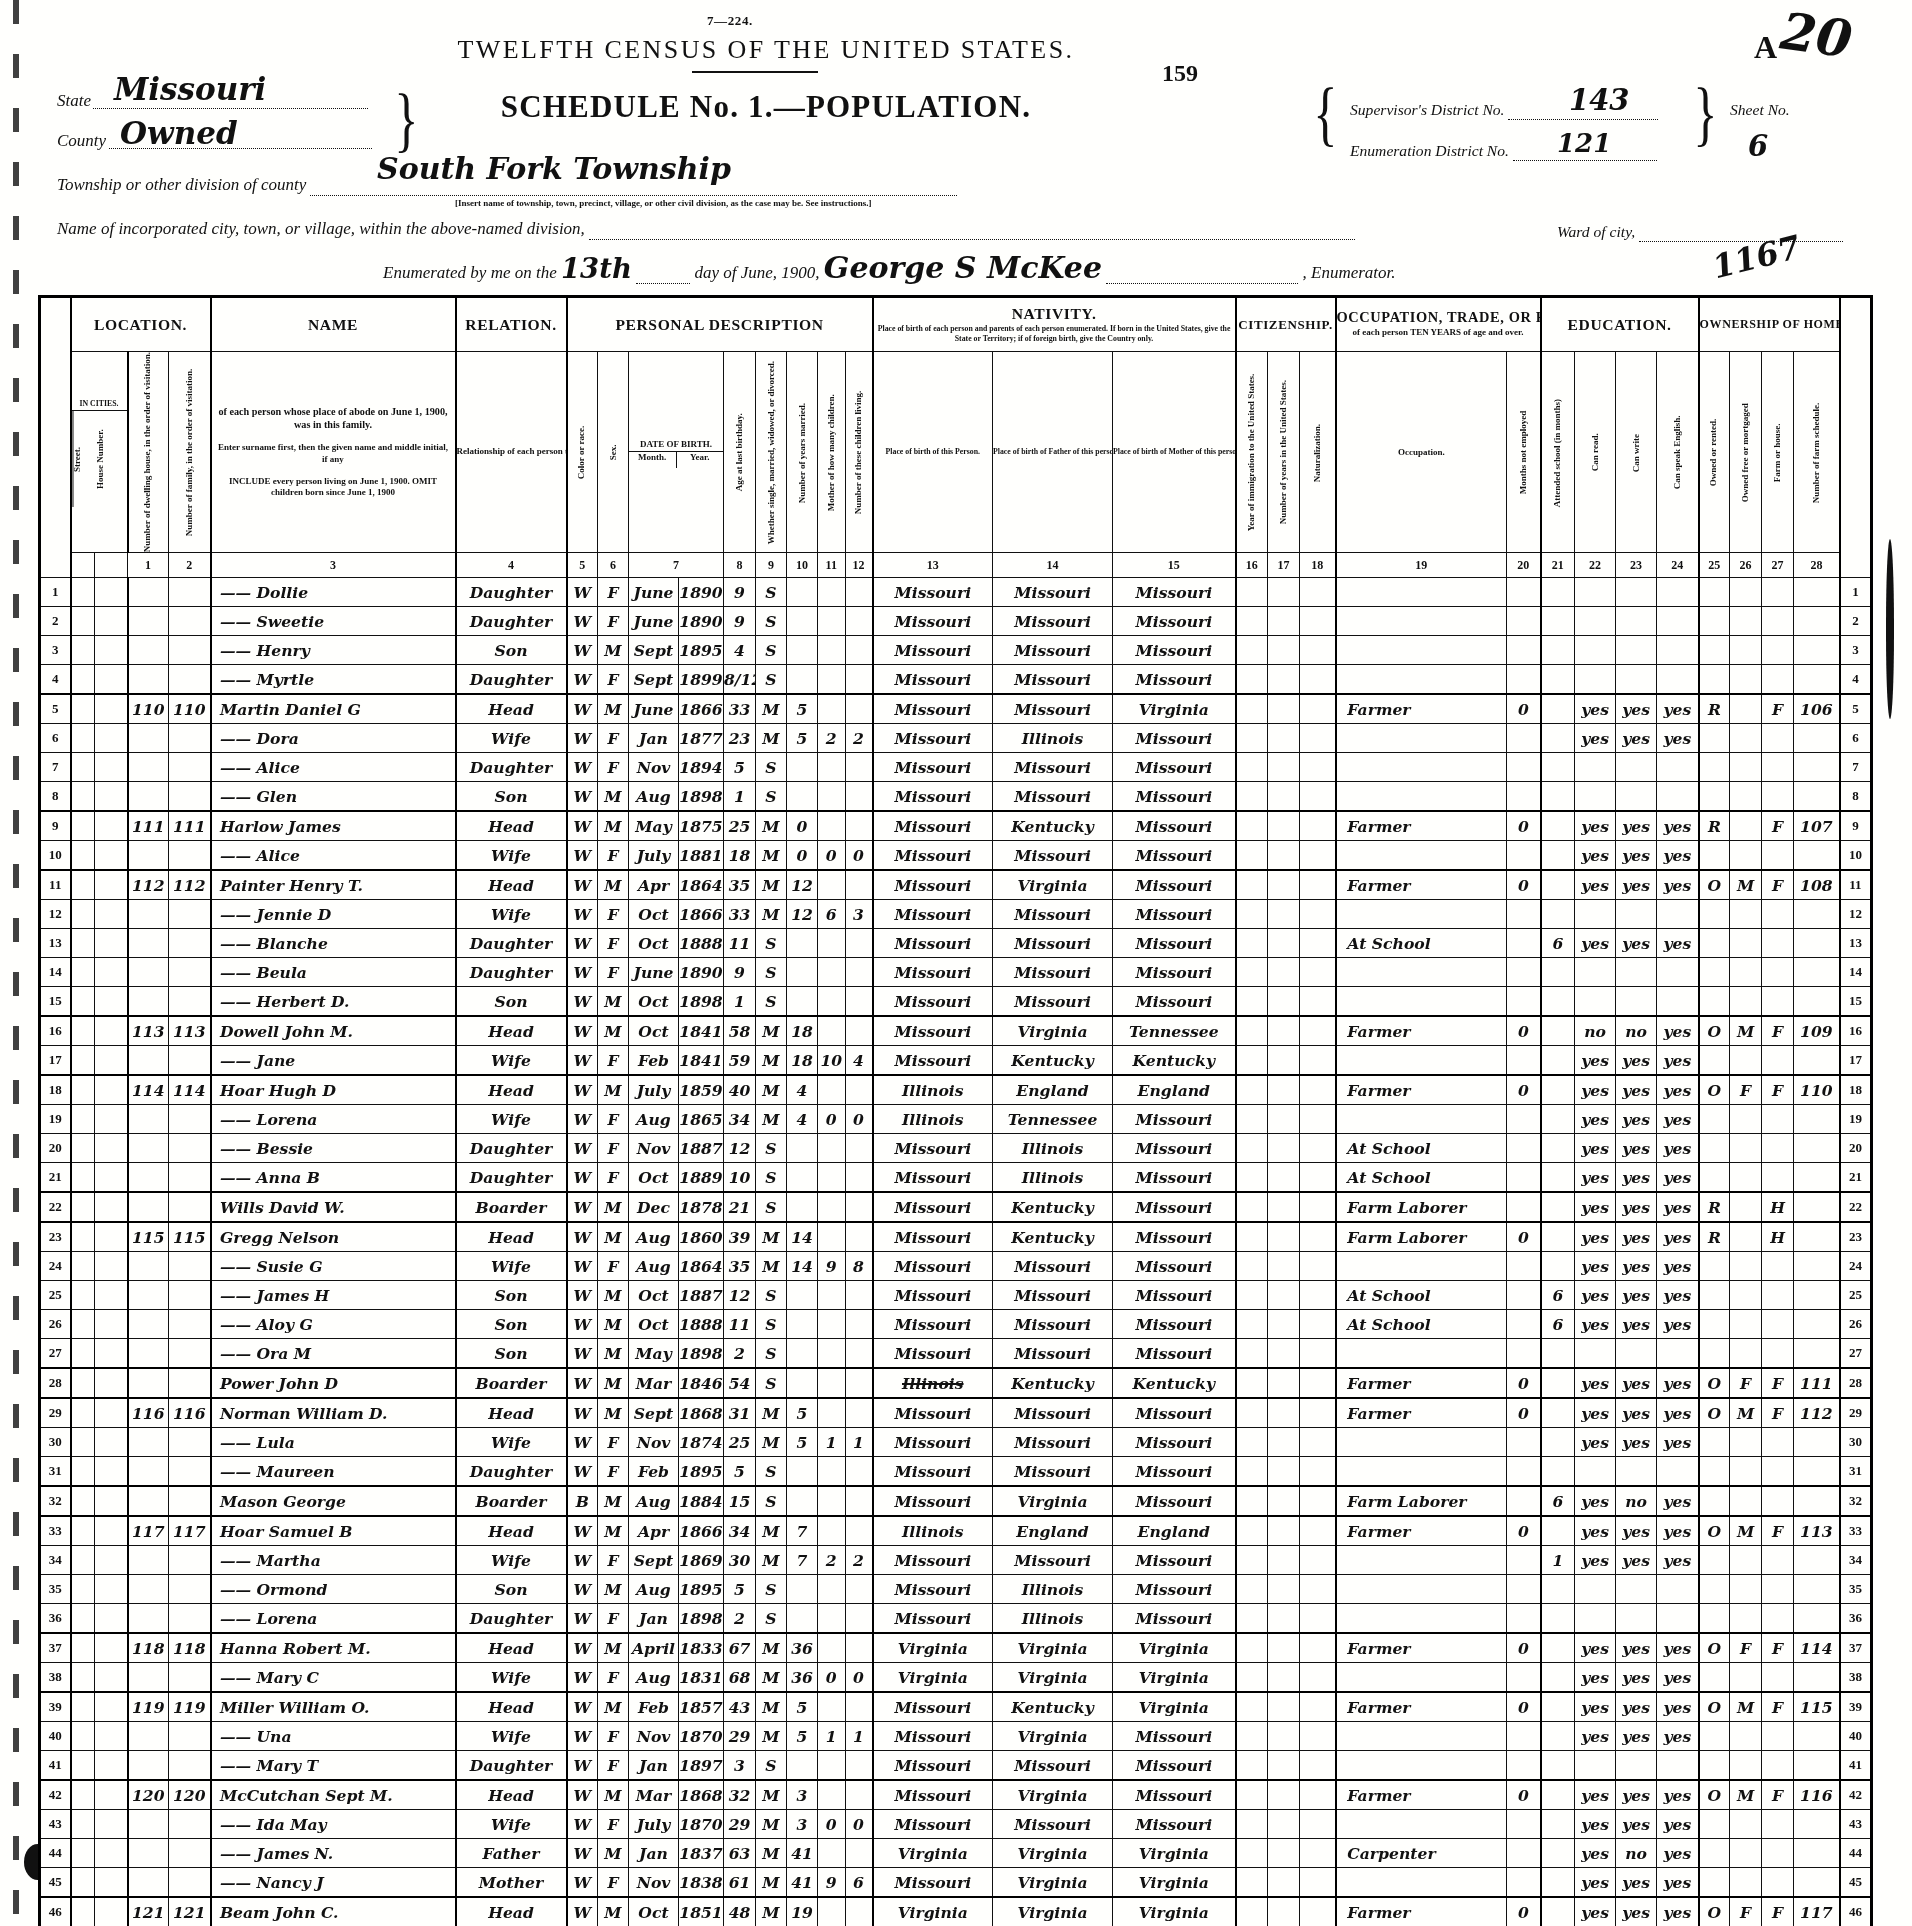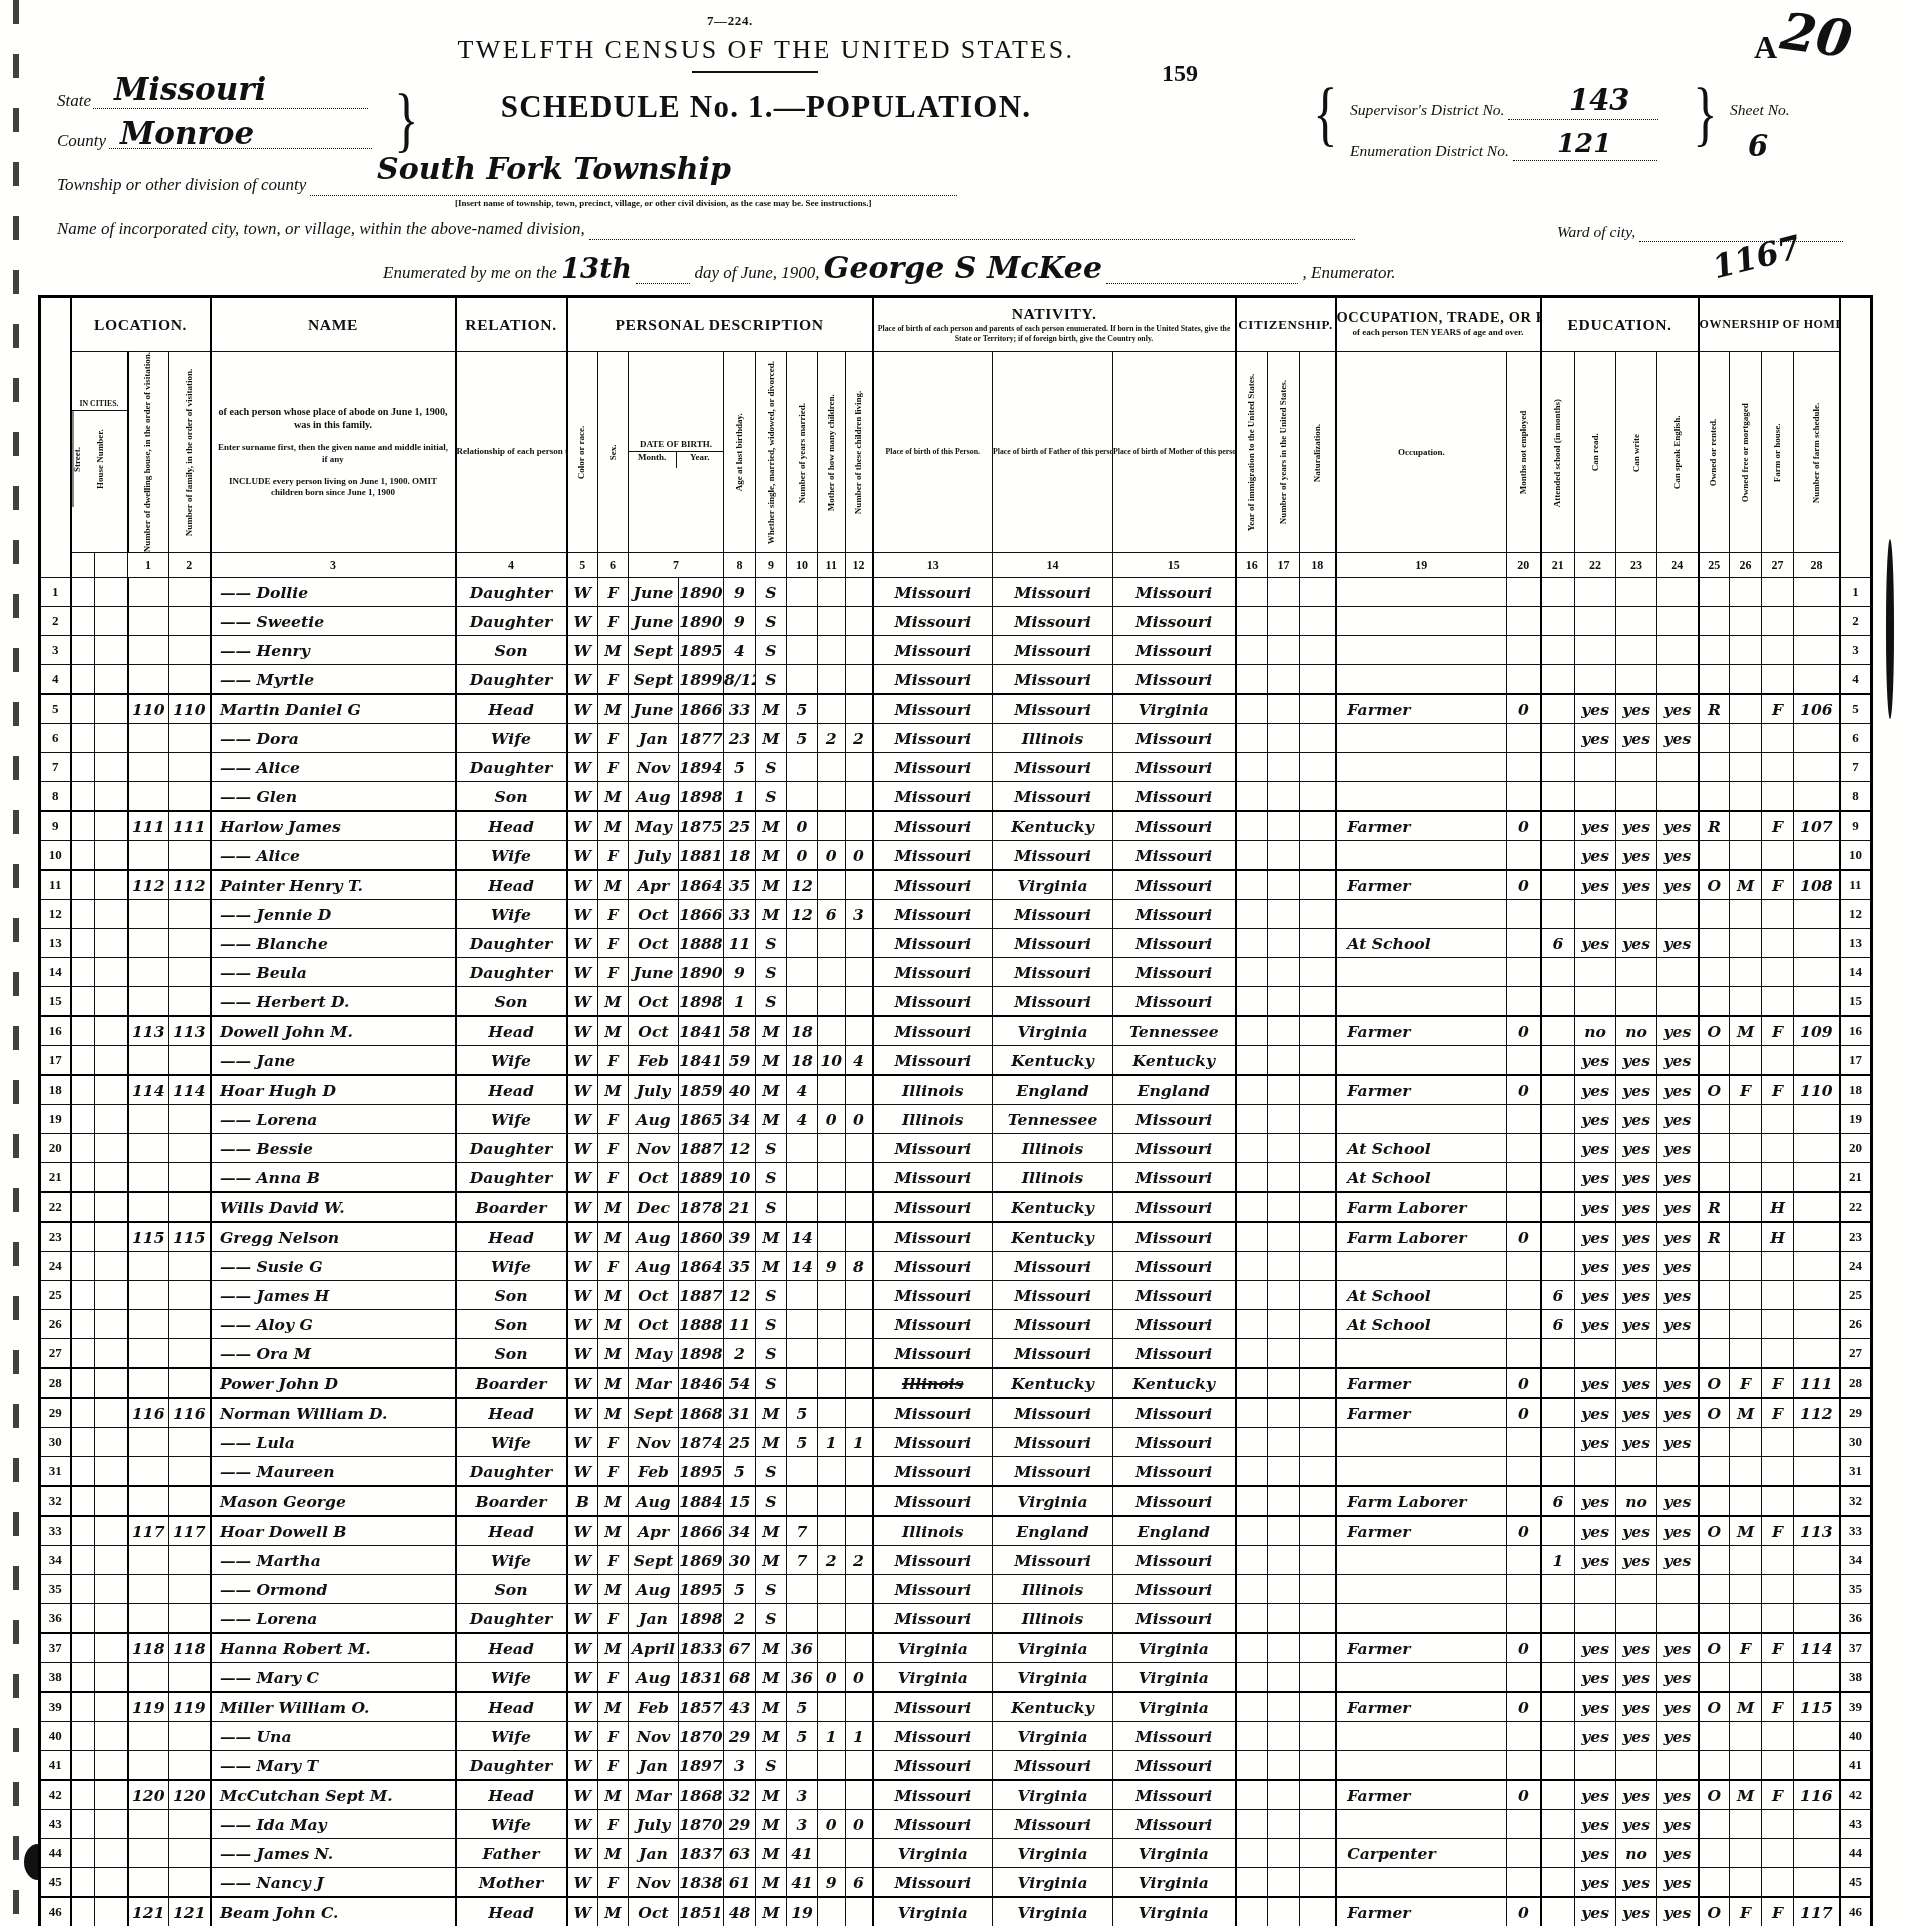--- a/index.html
+++ b/index.html
@@ -92,21 +92,21 @@
 
     <div class="state-line">
       <span class="lbl">State</span>
       <span class="fill" style="width:275px">&nbsp;</span>
     </div>
     <div class="state-hw hw">Missouri</div>
     <div class="county-line">
       <span class="lbl">County</span>
       <span class="fill" style="width:263px">&nbsp;</span>
     </div>
-    <div class="county-hw hw">Monroe</div>
+    <div class="county-hw hw">Owned</div>
     <div class="brace" style="left:389px;top:78px">}</div>
 
     <div class="brace" style="left:1308px;top:72px">{</div>
     <div class="sup-line">
       <span>Supervisor's District No.</span>
       <span class="fill" style="width:150px">&nbsp;</span>
     </div>
     <div class="supdist-hw hw">143</div>
     <div class="enu-line">
       <span>Enumeration District No.</span>
@@ -1403,21 +1403,21 @@
           <td class="hw hwc"><span></span></td>
           <td class="hw hwc gb"><span></span></td>
           <td class="gut">32</td>
         </tr>
         <tr class="hh dot">
           <td class="gut gb">33</td>
           <td></td>
           <td class="gb"></td>
           <td class="hw hwc"><span>117</span></td>
           <td class="hw hwc gb"><span>117</span></td>
-          <td class="hw hwc nm gb"><span>Hoar Dowell B</span></td>
+          <td class="hw hwc nm gb"><span>Hoar Samuel B</span></td>
           <td class="hw hwc gb"><span>Head</span></td>
           <td class="hw hwc"><span>W</span></td>
           <td class="hw hwc"><span>M</span></td>
           <td class="hw hwc"><span>Apr</span></td>
           <td class="hw hwc"><span>1866</span></td>
           <td class="hw hwc"><span>34</span></td>
           <td class="hw hwc"><span>M</span></td>
           <td class="hw hwc"><span>7</span></td>
           <td class="hw hwc"><span></span></td>
           <td class="hw hwc gb"><span></span></td>

